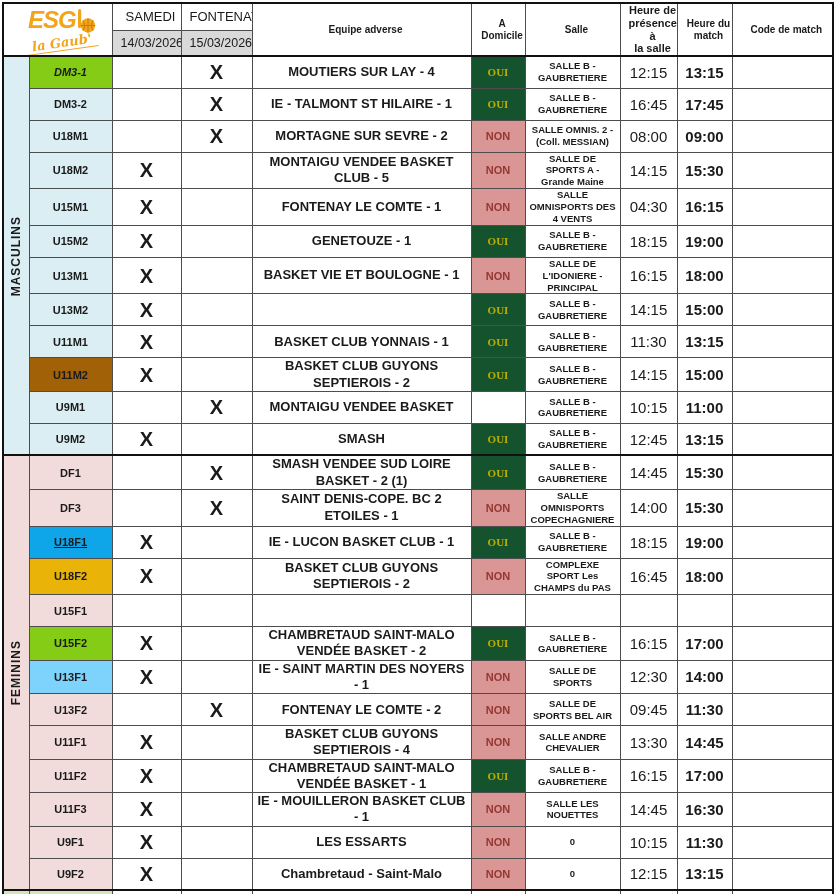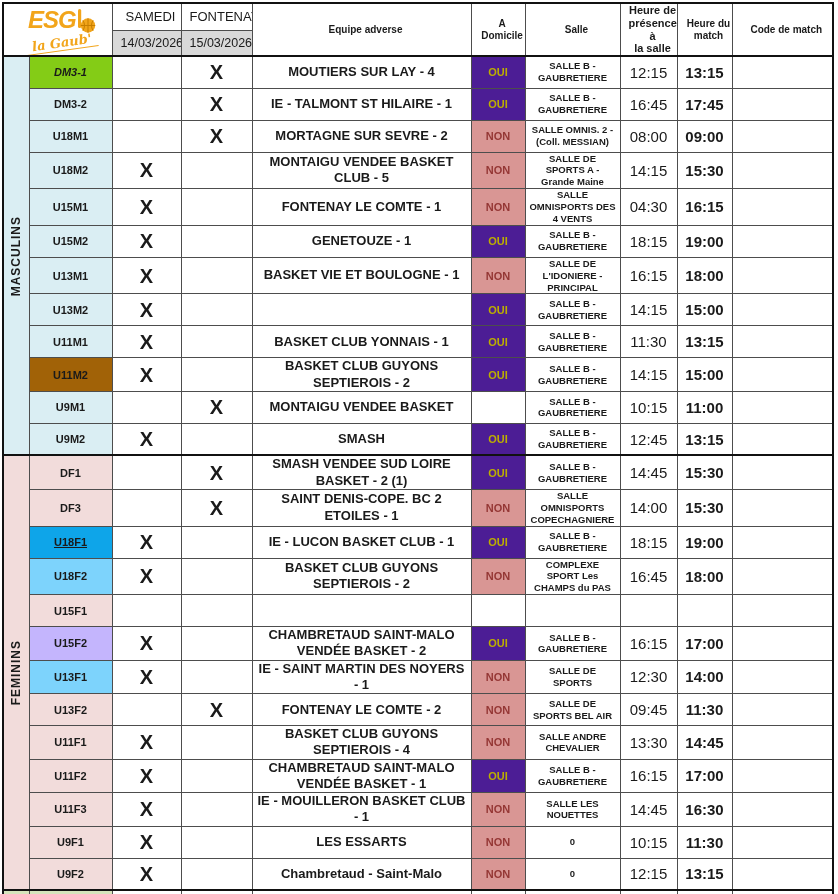--- a/index.html
+++ b/index.html
@@ -45,21 +45,21 @@
     font-weight:bold;
     font-size:12px;
     letter-spacing:1px;
     margin:0 auto;
     white-space:nowrap;
   }
   td.code    { font-weight:bold; font-size:11px; }
   td.xmark   { font-weight:bold; font-size:20px; line-height:1; }
   td.opponent{ font-weight:bold; font-size:13px; line-height:1.25; padding:0 4px; }
   td.home    { font-weight:bold; font-size:11px; }
-  td.home.oui{ background:#4c1d95; color:#BCAE00; }
+  td.home.oui{ background:#14532d; color:#BCAE00;font-family:Liberation Serif, serif; }
   td.home.non{ background:#D99694; color:#953735; }
   td.venue   { font-weight:bold; font-size:9.5px; line-height:1.25; padding:0 3px; }
   td.pres    { font-size:15px; font-weight:normal; }
   td.match   { font-size:15px; font-weight:bold; }
   td.mcode   { }
 
   .logo { display:flex; flex-direction:column; align-items:center; justify-content:center; height:100%; }
   .logo-top { display:flex; align-items:flex-start; }
   .logo-esg {
     color:#F2A51B;
@@ -301,21 +301,21 @@
           <td class="xmark">X</td>
           <td class="xmark"></td>
           <td class="opponent">IE - LUCON BASKET CLUB - 1</td>
           <td class="home oui">OUI</td>
           <td class="venue">SALLE B - GAUBRETIERE</td>
           <td class="pres">18:15</td>
           <td class="match">19:00</td>
           <td class="mcode"></td>
         </tr>
         <tr>
-          <td class="code" style="background: #7dd3fc;">U18F2</td>
+          <td class="code" style="background: #eab308;">U18F2</td>
           <td class="xmark">X</td>
           <td class="xmark"></td>
           <td class="opponent">BASKET CLUB GUYONS SEPTIEROIS - 2</td>
           <td class="home non">NON</td>
           <td class="venue">COMPLEXE SPORT Les CHAMPS du PAS</td>
           <td class="pres">16:45</td>
           <td class="match">18:00</td>
           <td class="mcode"></td>
         </tr>
         <tr>
@@ -323,21 +323,21 @@
           <td class="xmark"></td>
           <td class="xmark"></td>
           <td class="opponent"></td>
           <td class="home"></td>
           <td class="venue"></td>
           <td class="pres"></td>
           <td class="match"></td>
           <td class="mcode"></td>
         </tr>
         <tr>
-          <td class="code" style="background: #c4b5fd;">U15F2</td>
+          <td class="code" style="background: #84cc16;">U15F2</td>
           <td class="xmark">X</td>
           <td class="xmark"></td>
           <td class="opponent">CHAMBRETAUD SAINT-MALO VENDÉE BASKET - 2</td>
           <td class="home oui">OUI</td>
           <td class="venue">SALLE B - GAUBRETIERE</td>
           <td class="pres">16:15</td>
           <td class="match">17:00</td>
           <td class="mcode"></td>
         </tr>
         <tr>

